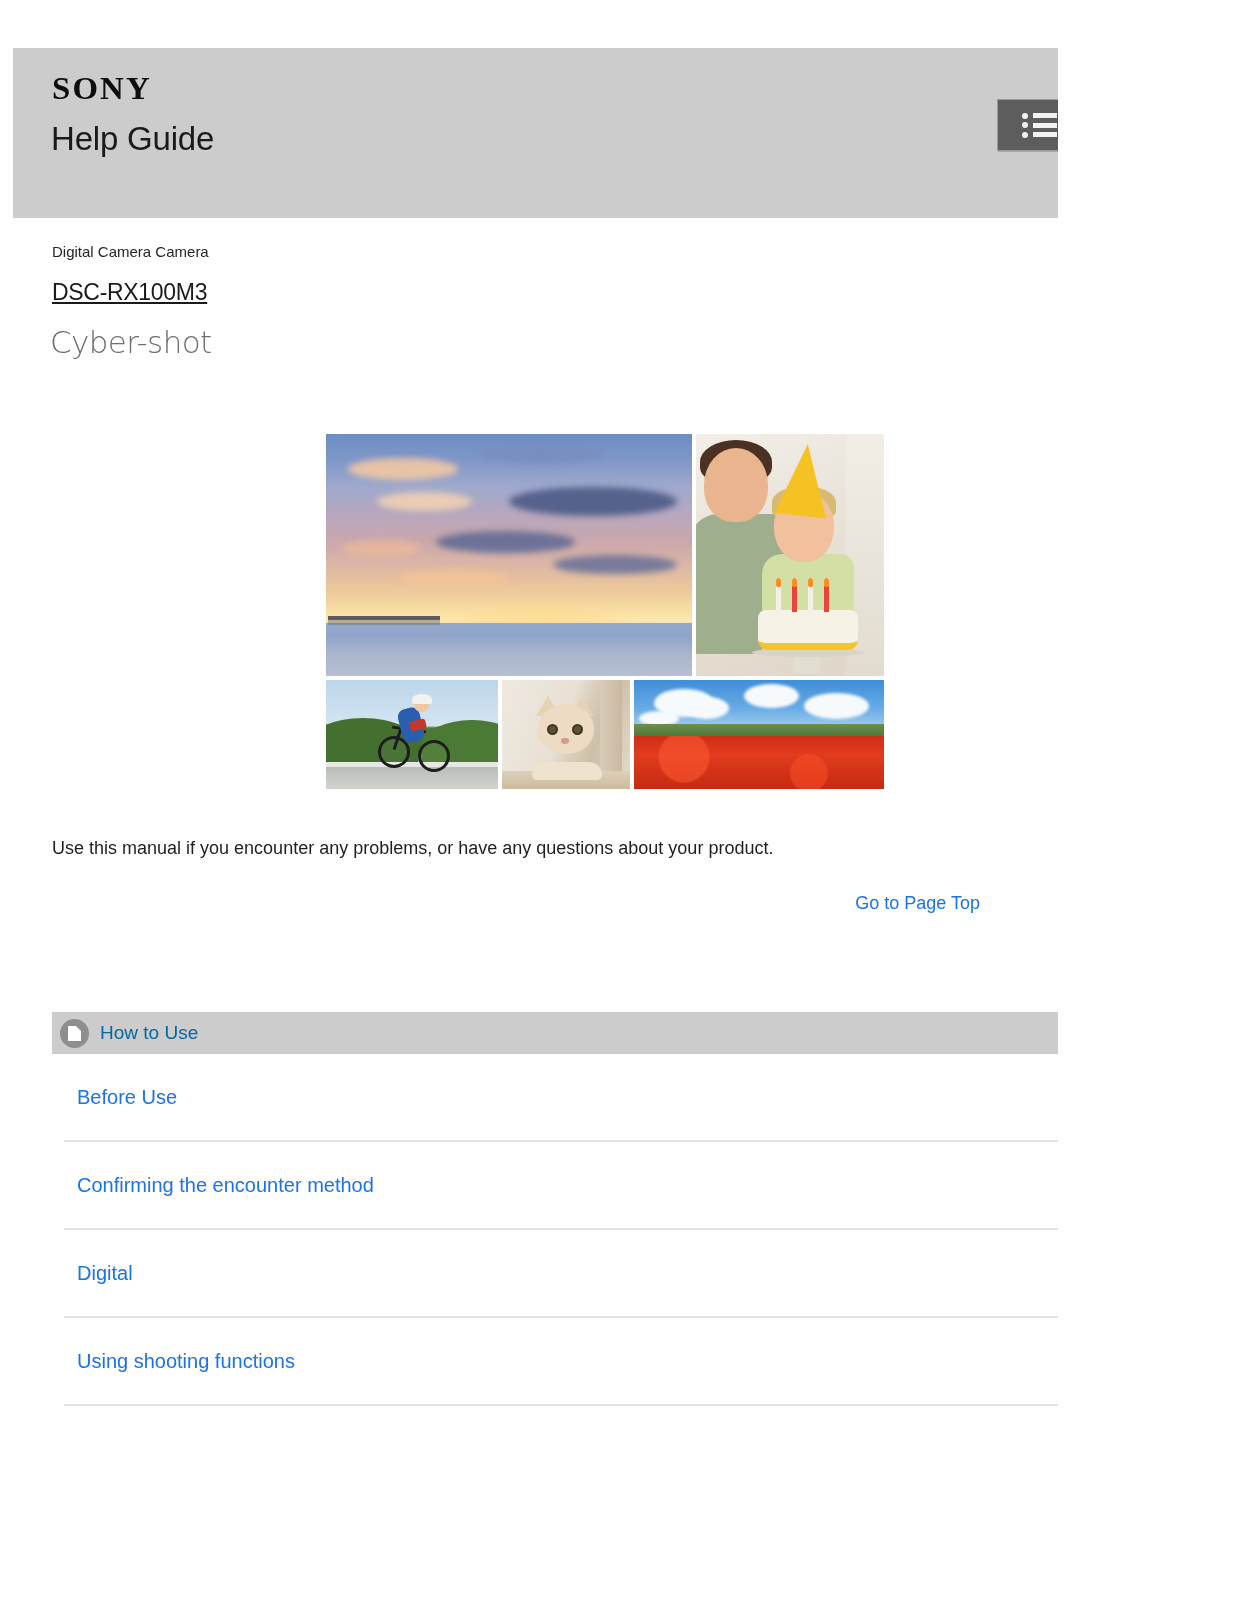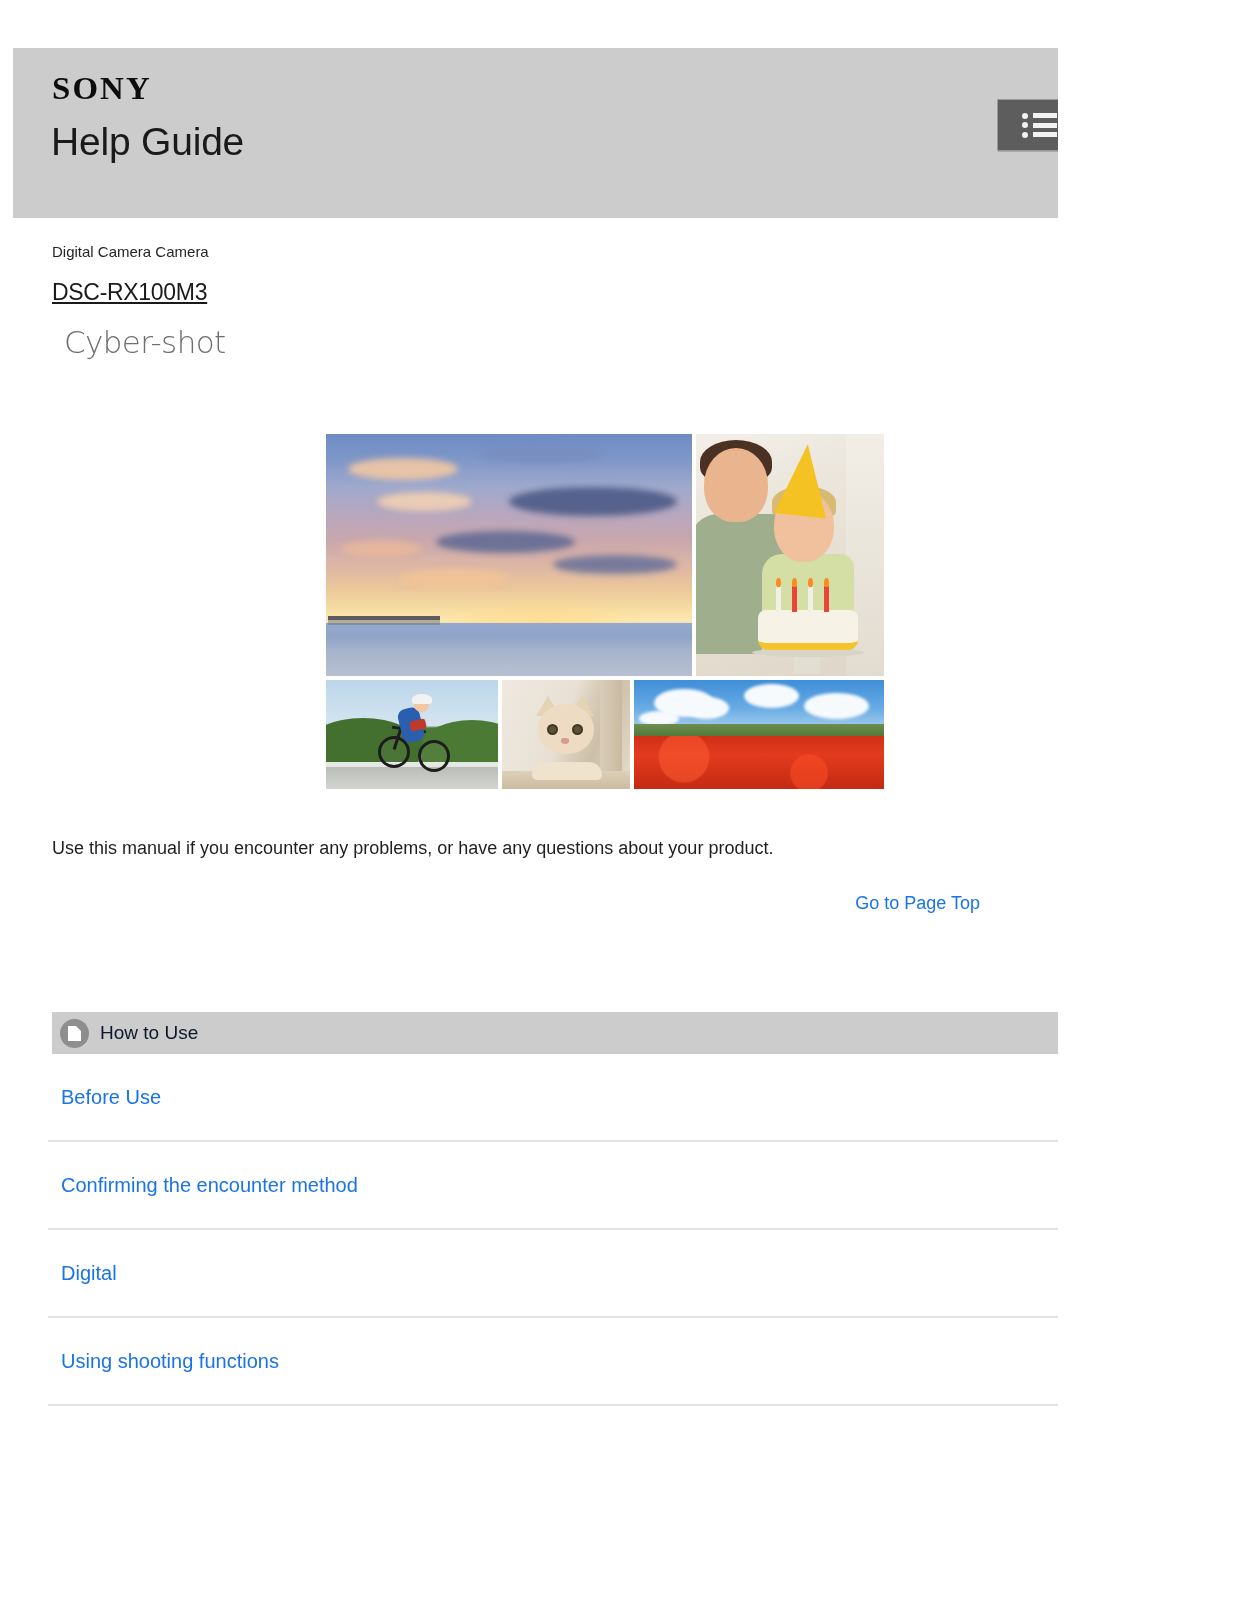--- a/index.html
+++ b/index.html
@@ -31,21 +31,21 @@
     font-size: 31px;
     letter-spacing: 2.0px;
     color: #0d0d0d;
     line-height: 1;
     transform: scaleX(1.06);
     transform-origin: left center;
   }
   .header-title {
     position: absolute;
     left: 38px; top: 72px;
-    font-size: 39px;
+    font-size: 33px;
     color: #1a1a1a;
     letter-spacing: -0.2px;
   }
   .header-buttons {
     position: absolute;
     right: 30px; top: 51px;
     display: flex;
     border: 1px solid #9a9a9a;
     box-shadow: 1px 1px 0 rgba(0,0,0,0.18);
   }
@@ -88,21 +88,20 @@
     text-decoration: underline;
   }
   .cybershot-logo {
     position: absolute;
     left: 50px; top: 324px;
     font-size: 31px;
     color: #6e6e6e;
     letter-spacing: -0.6px;
     font-family: "DejaVu Sans", sans-serif;
     font-weight: 300;
-    margin-left: 14px;
   }
 
   
   .collage {
     position: absolute;
     left: 326px; top: 434px;
     width: 558px; height: 355px;
   }
   .cell { position: absolute; overflow: hidden; }
 
@@ -260,26 +259,26 @@
   .section-icon .pg::after {
     content: "";
     position: absolute;
     right: 0; top: 0;
     border-left: 5px solid transparent;
     border-top: 5px solid #8e8e8e;
   }
   .section-title {
     margin-left: 11px;
     font-size: 19px;
-    color: #0f172a;
+    color: #0369a1;
   }
 
   .link-list {
     position: absolute;
-    left: 48px; top: 1054px;
+    left: 64px; top: 1054px;
     width: 1127px;
   }
   .link-row {
     height: 88px;
     display: flex;
     align-items: center;
     border-bottom: 2px solid #e3e3e3;
   }
   .link-row a {
     margin-left: 13px;

